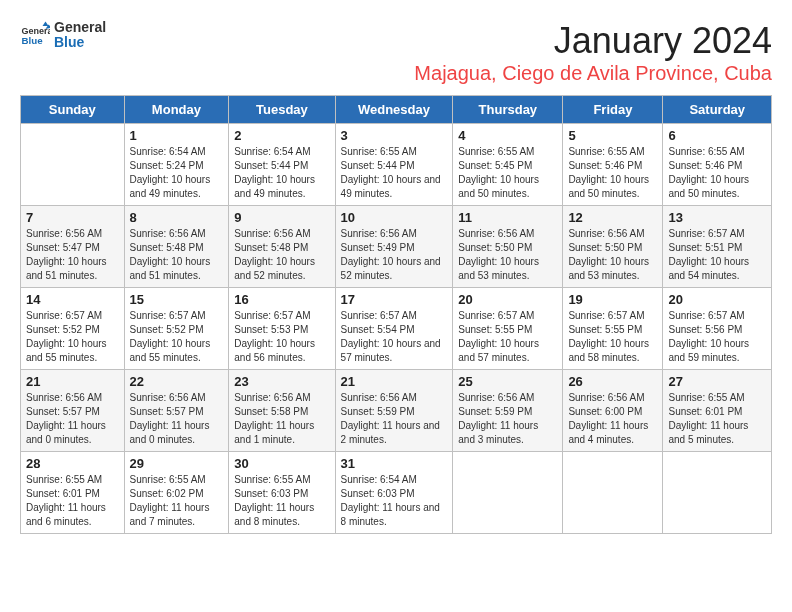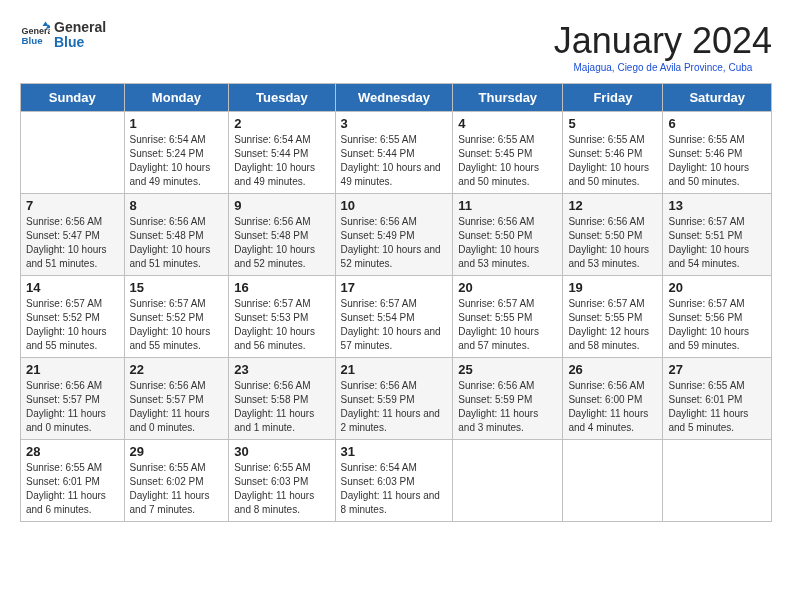--- a/index.html
+++ b/index.html
@@ -19,31 +19,31 @@
     .logo {
       display: flex;
       align-items: center;
     }
     .logo-icon {
       width: 30px;
       height: 30px;
       margin-right: 4px;
     }
     .title-block {
-      text-align: center;
+      text-align: right;
       margin-left: 32px;
     }
     .month-title {
       font-size: 36px;
       font-weight: normal;
       color: #222;
     }
     .location {
-      font-size: 10px;
-      color: #1d4ed8;
+      font-size: 20px;
+      color: #ef4444;
     }
     table {
       width: 100%;
       border-collapse: collapse;
       font-size: 11px;
     }
     thead tr th {
       background-color: #2a6db5;
       color: #fff;
       padding: 6px 4px;
@@ -267,21 +267,21 @@
           <div>Sunrise: 6:57 AM</div>
           <div>Sunset: 5:55 PM</div>
           <div>Daylight: 10 hours and 57 minutes.</div>
         </div>
       </td>
         <td>
         <span class="day-number">19</span>
         <div class="day-info">
           <div>Sunrise: 6:57 AM</div>
           <div>Sunset: 5:55 PM</div>
-          <div>Daylight: 12 hours and 58 minutes.</div>
+          <div>Daylight: 10 hours and 58 minutes.</div>
         </div>
       </td>
         <td>
         <span class="day-number">20</span>
         <div class="day-info">
           <div>Sunrise: 6:57 AM</div>
           <div>Sunset: 5:56 PM</div>
           <div>Daylight: 10 hours and 59 minutes.</div>
         </div>
       </td>

